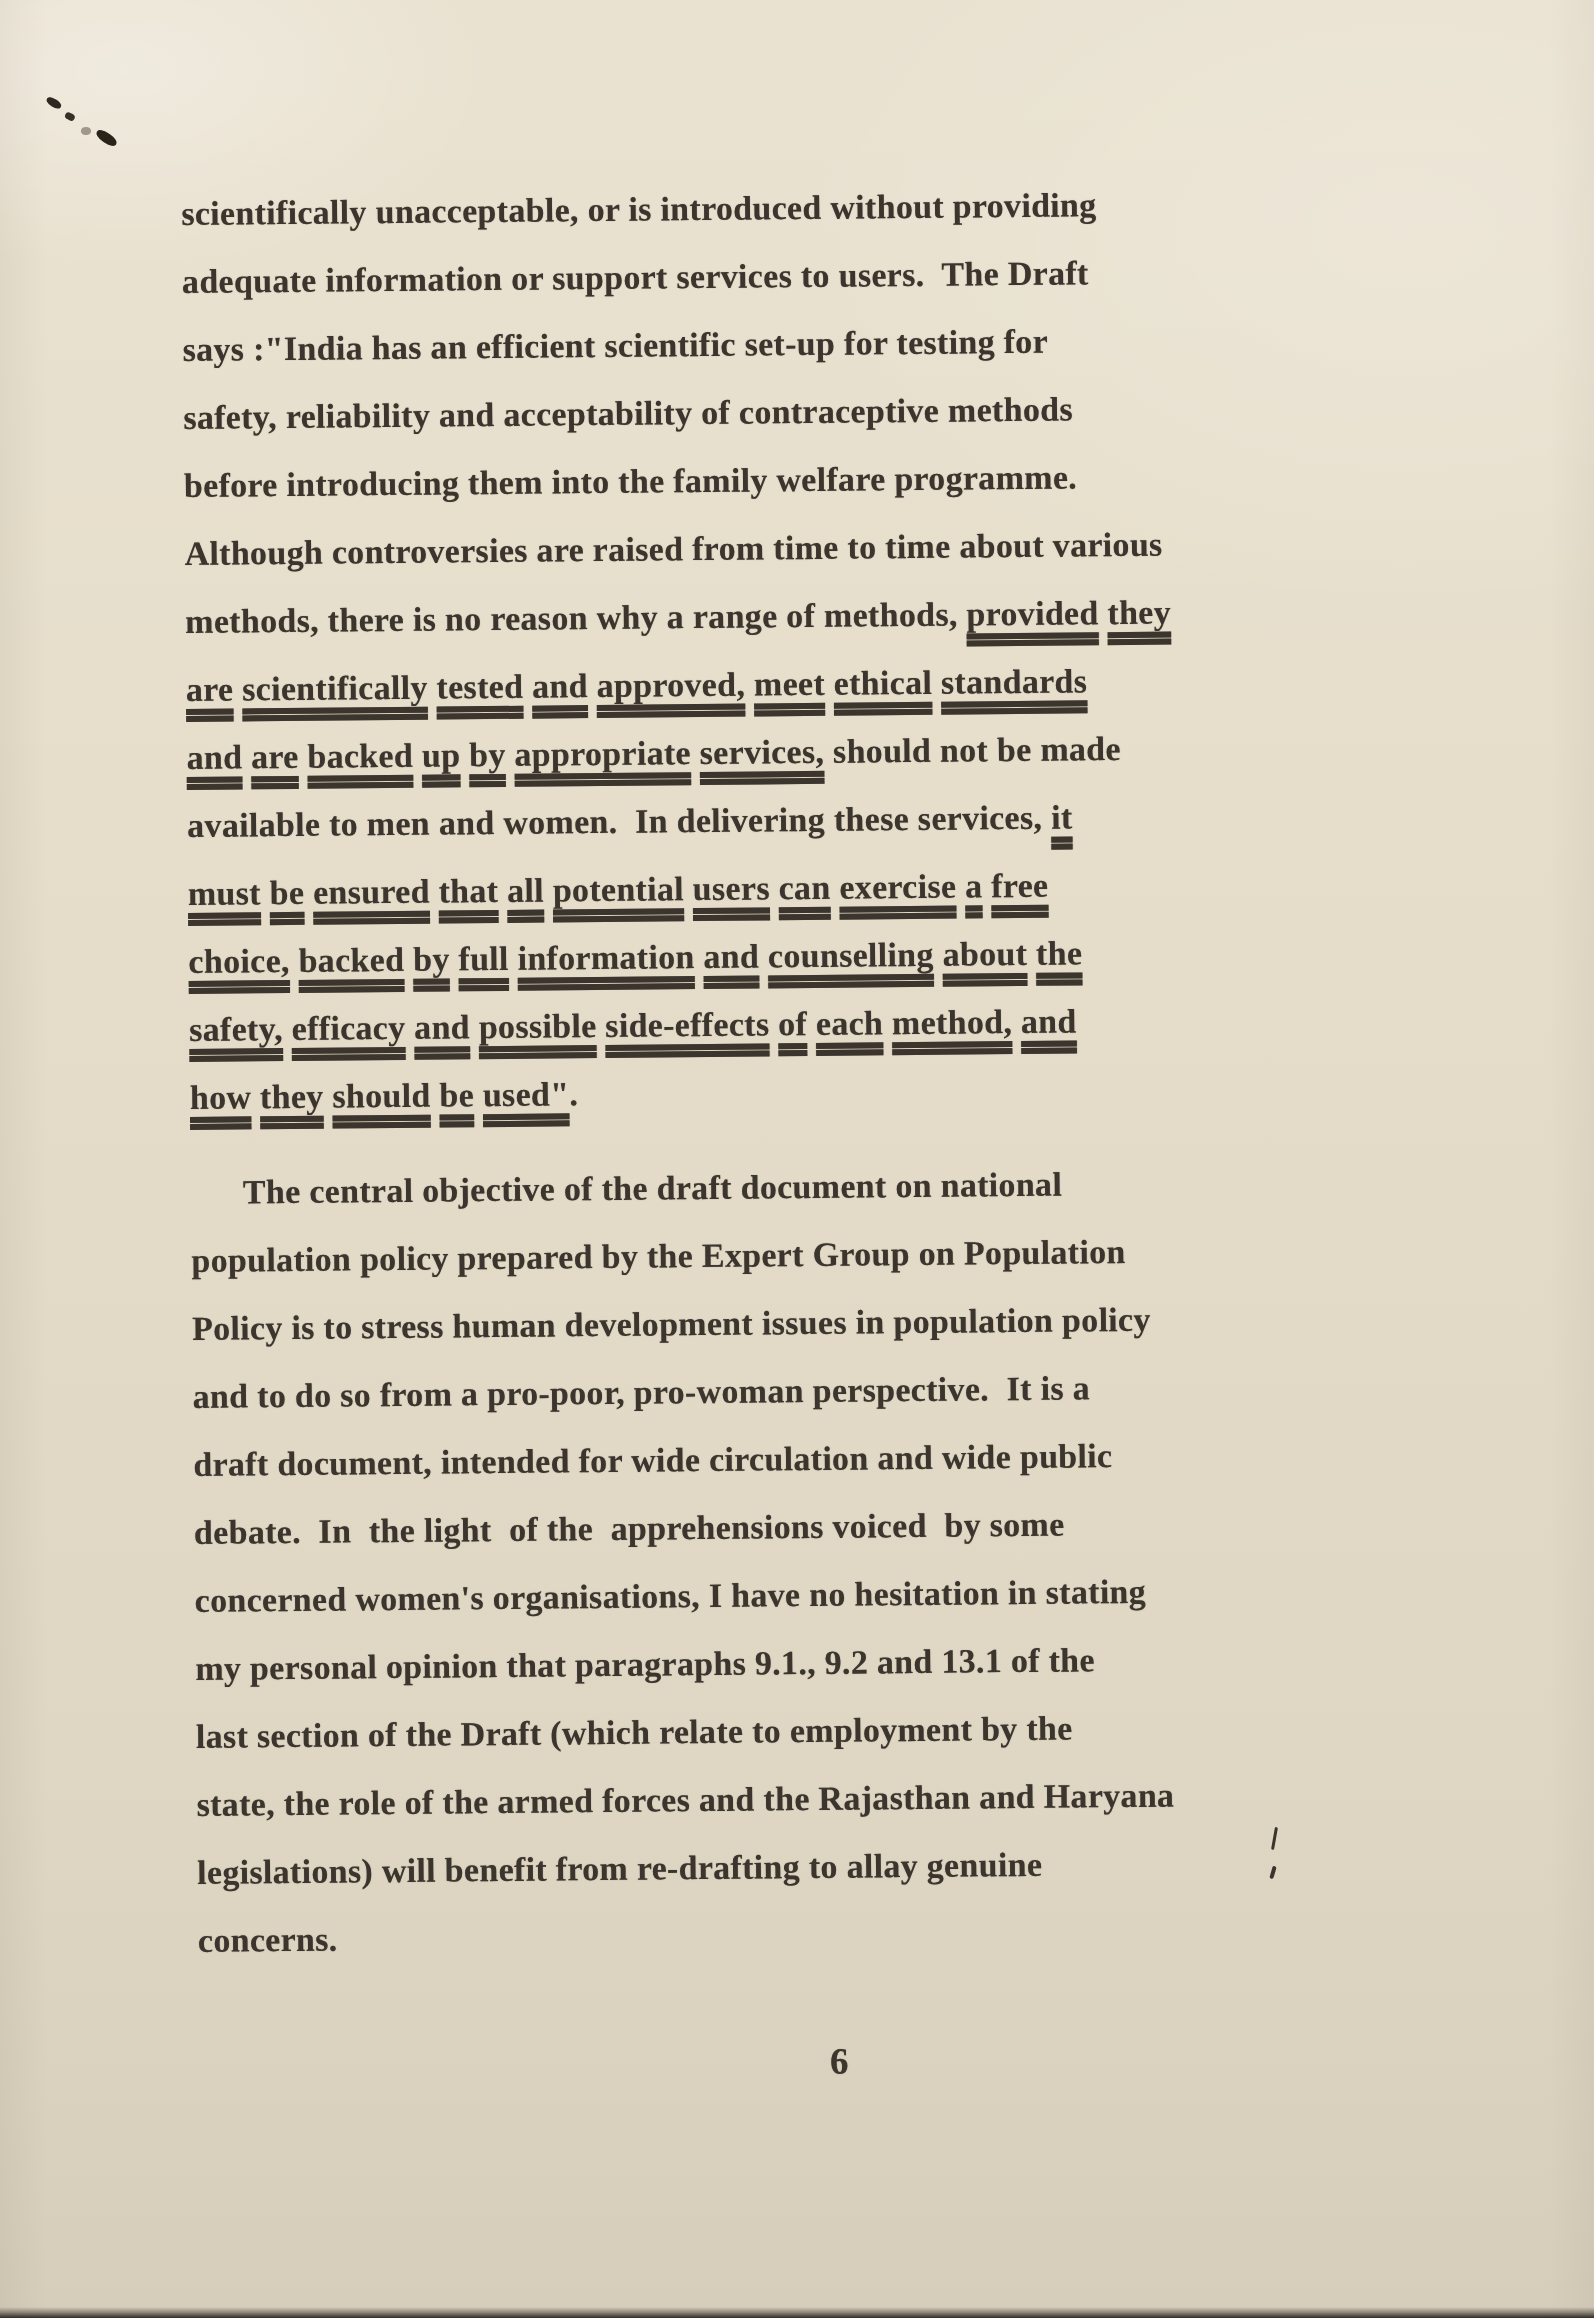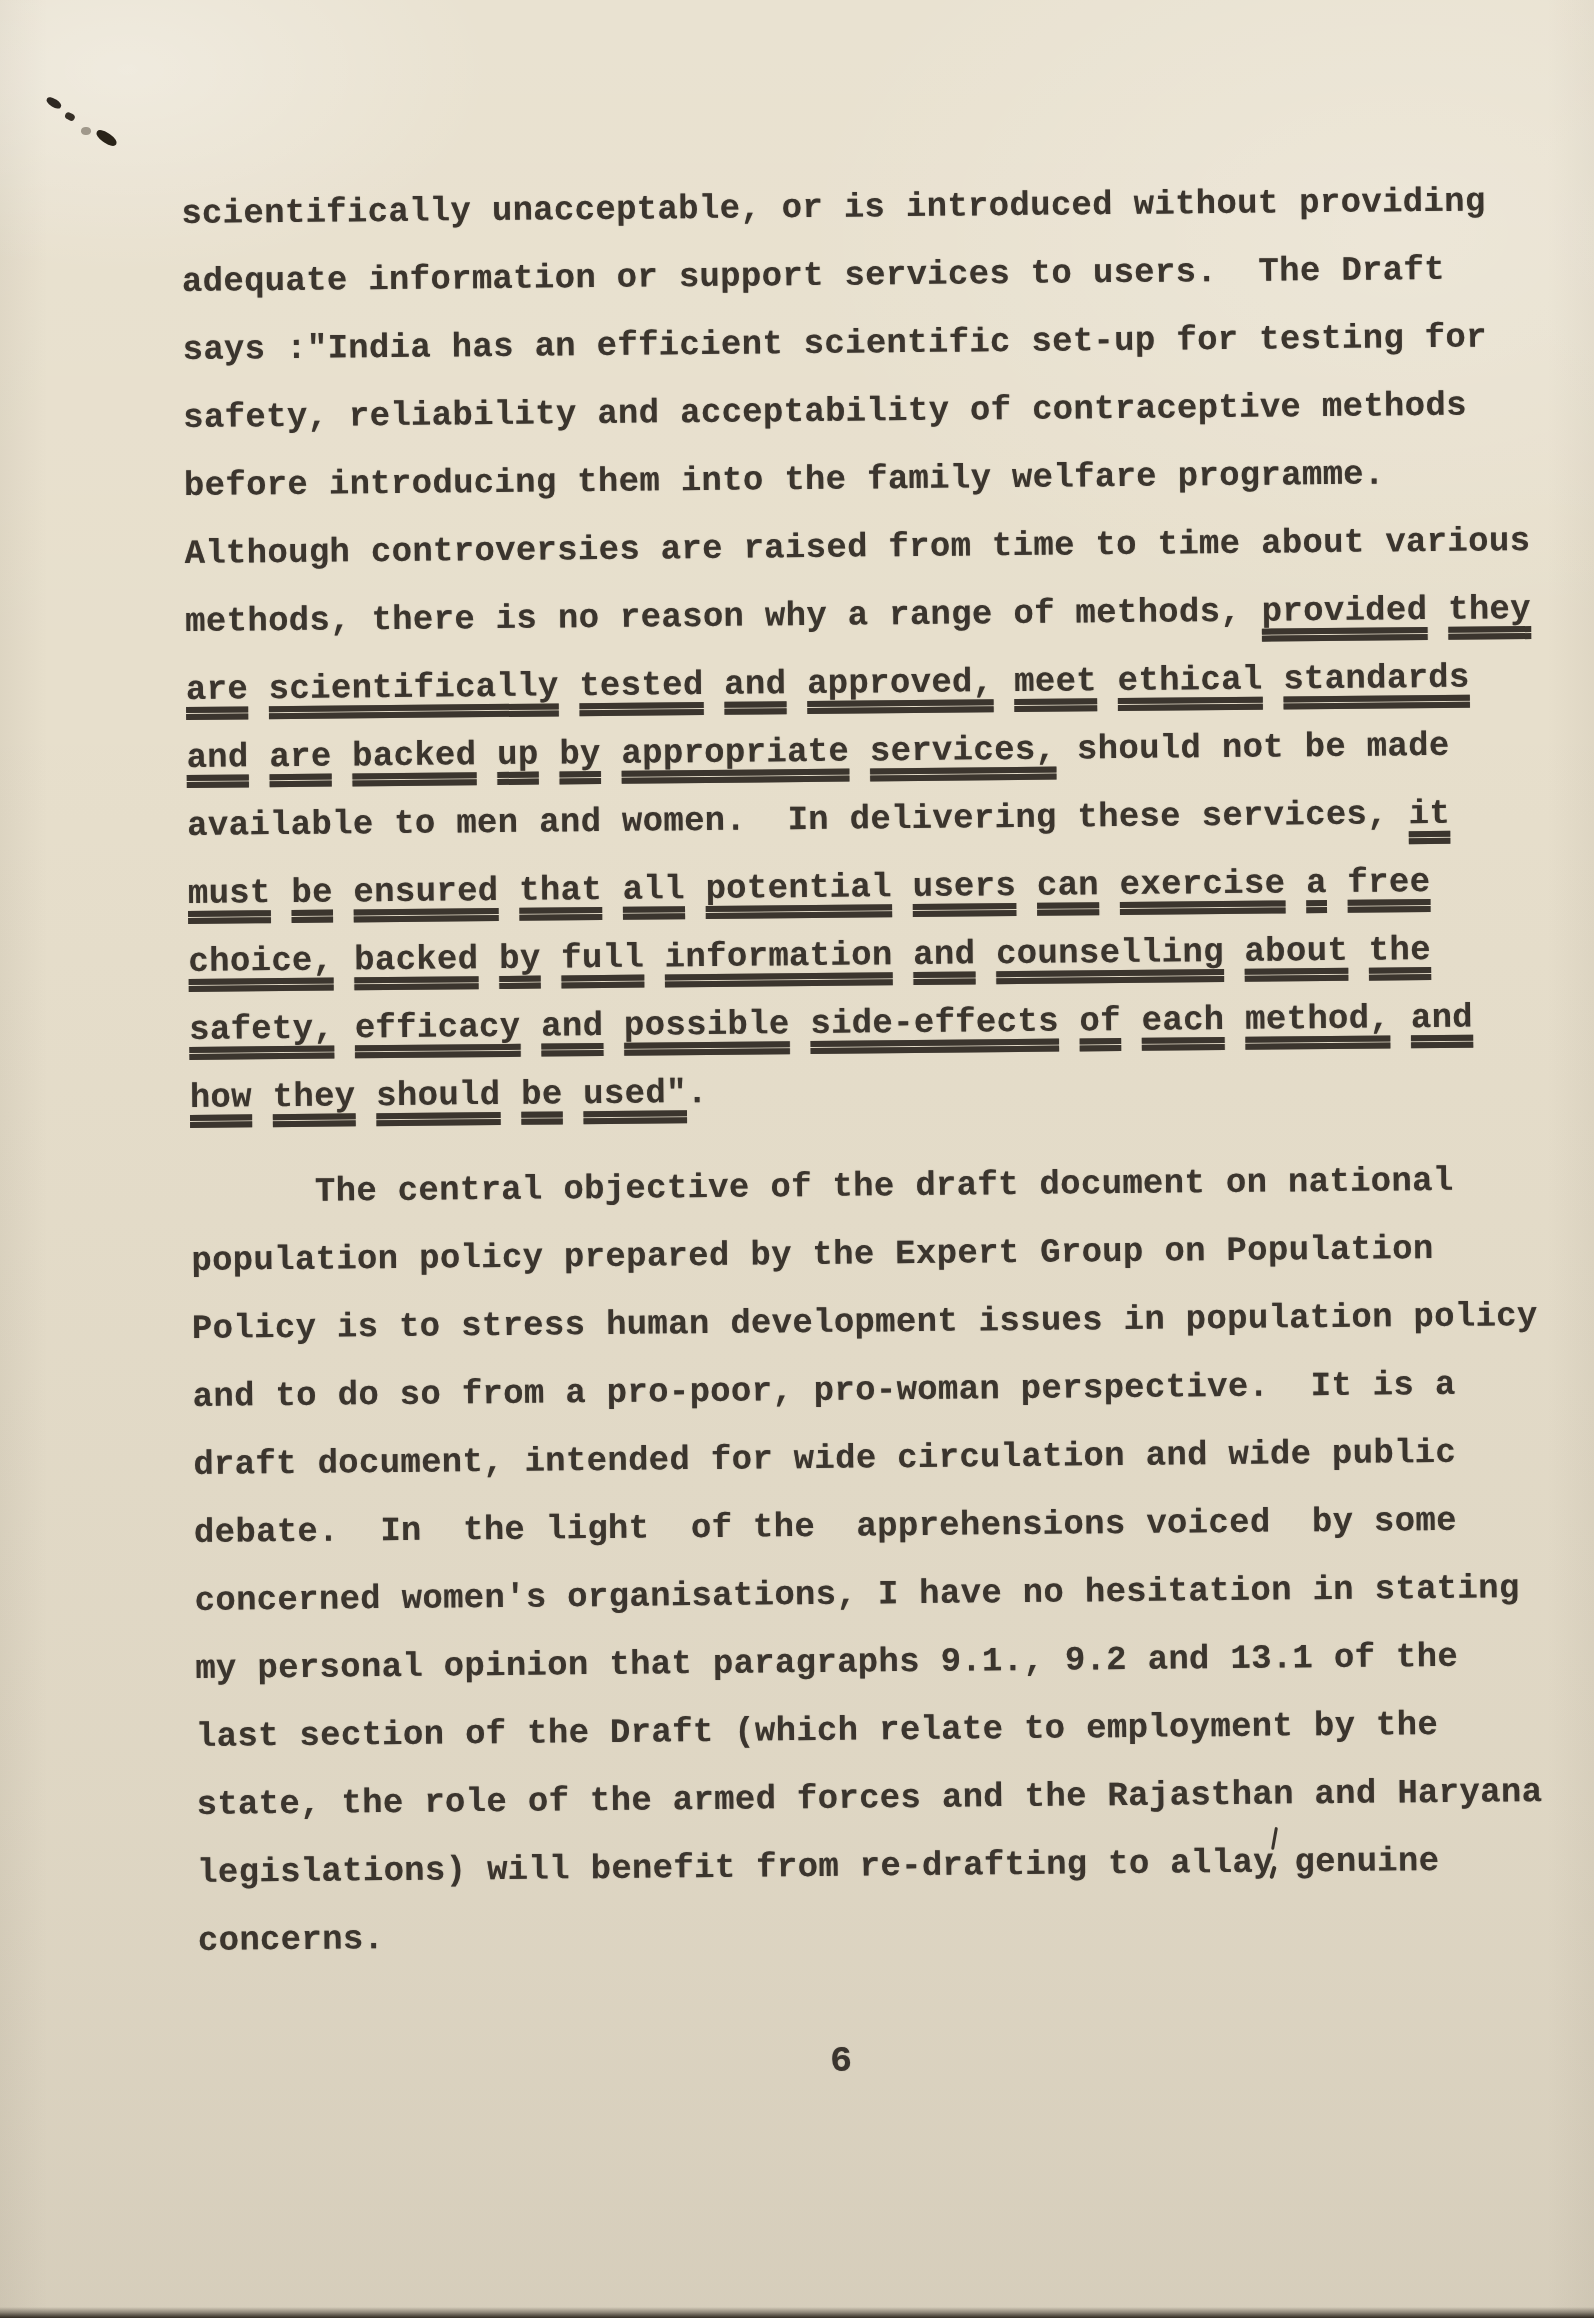--- a/index.html
+++ b/index.html
@@ -1,21 +1,21 @@
 <!DOCTYPE html>
 <html style="font-size:11px"><head>
 <meta charset="utf-8">
 <style>
   html,body{margin:0;padding:0;background:#8a8378;}
   .page{
     position:relative;
     width:1595px;height:2319px;
     background-color:#e7dfcc;
     overflow:hidden;
-    font-family:Liberation Mono, monospace;
+    font-family:Liberation Serif, serif;
   }
   .page::before{
     content:"";position:absolute;inset:0;pointer-events:none;
     background:
       radial-gradient(612px 340px at 8% 3%, rgba(255,255,255,0.30), rgba(255,255,255,0) 60%),
       radial-gradient(951px 612px at 88% 10%, rgba(255,255,255,0.18), rgba(255,255,255,0) 65%),
       linear-gradient(180deg, rgba(255,255,255,0.10) 0%, rgba(0,0,0,0.00) 30%, rgba(64,52,38,0.05) 78%, rgba(64,52,38,0.10) 100%),
       linear-gradient(90deg, rgba(64,52,38,0.06) 0%, rgba(0,0,0,0) 3%, rgba(0,0,0,0) 97%, rgba(64,52,38,0.05) 100%);
   }
   .text-block{

